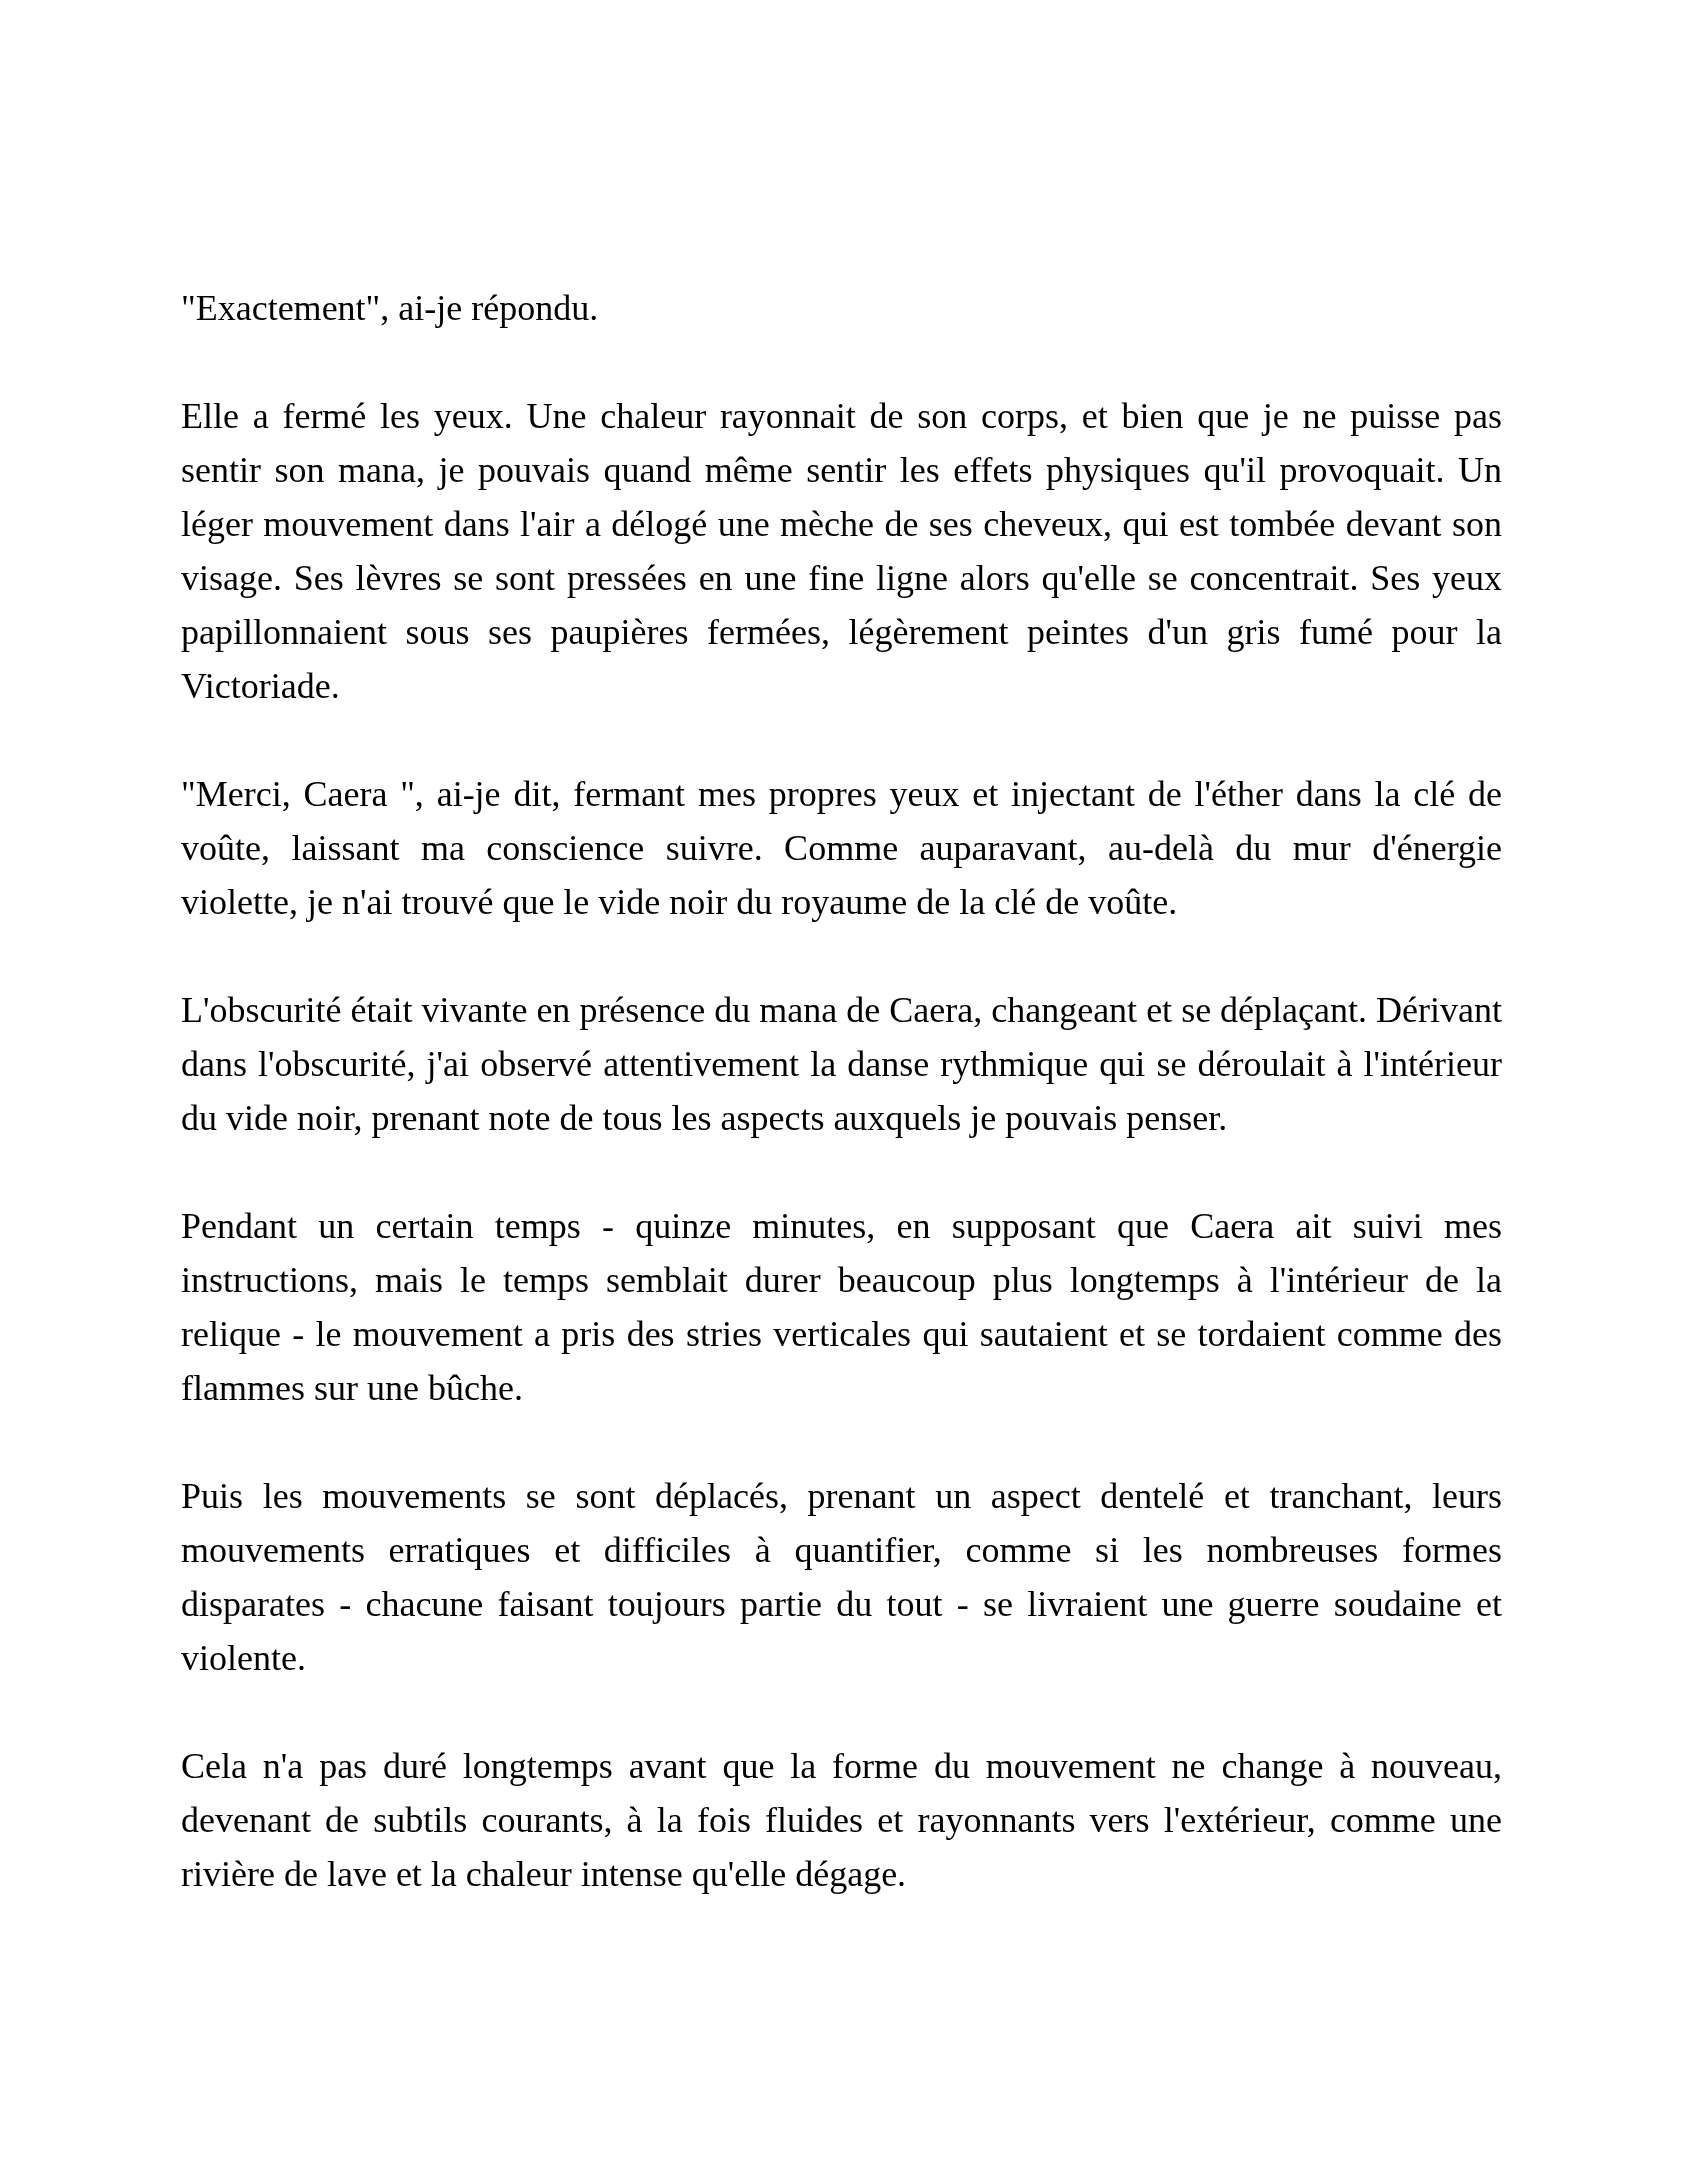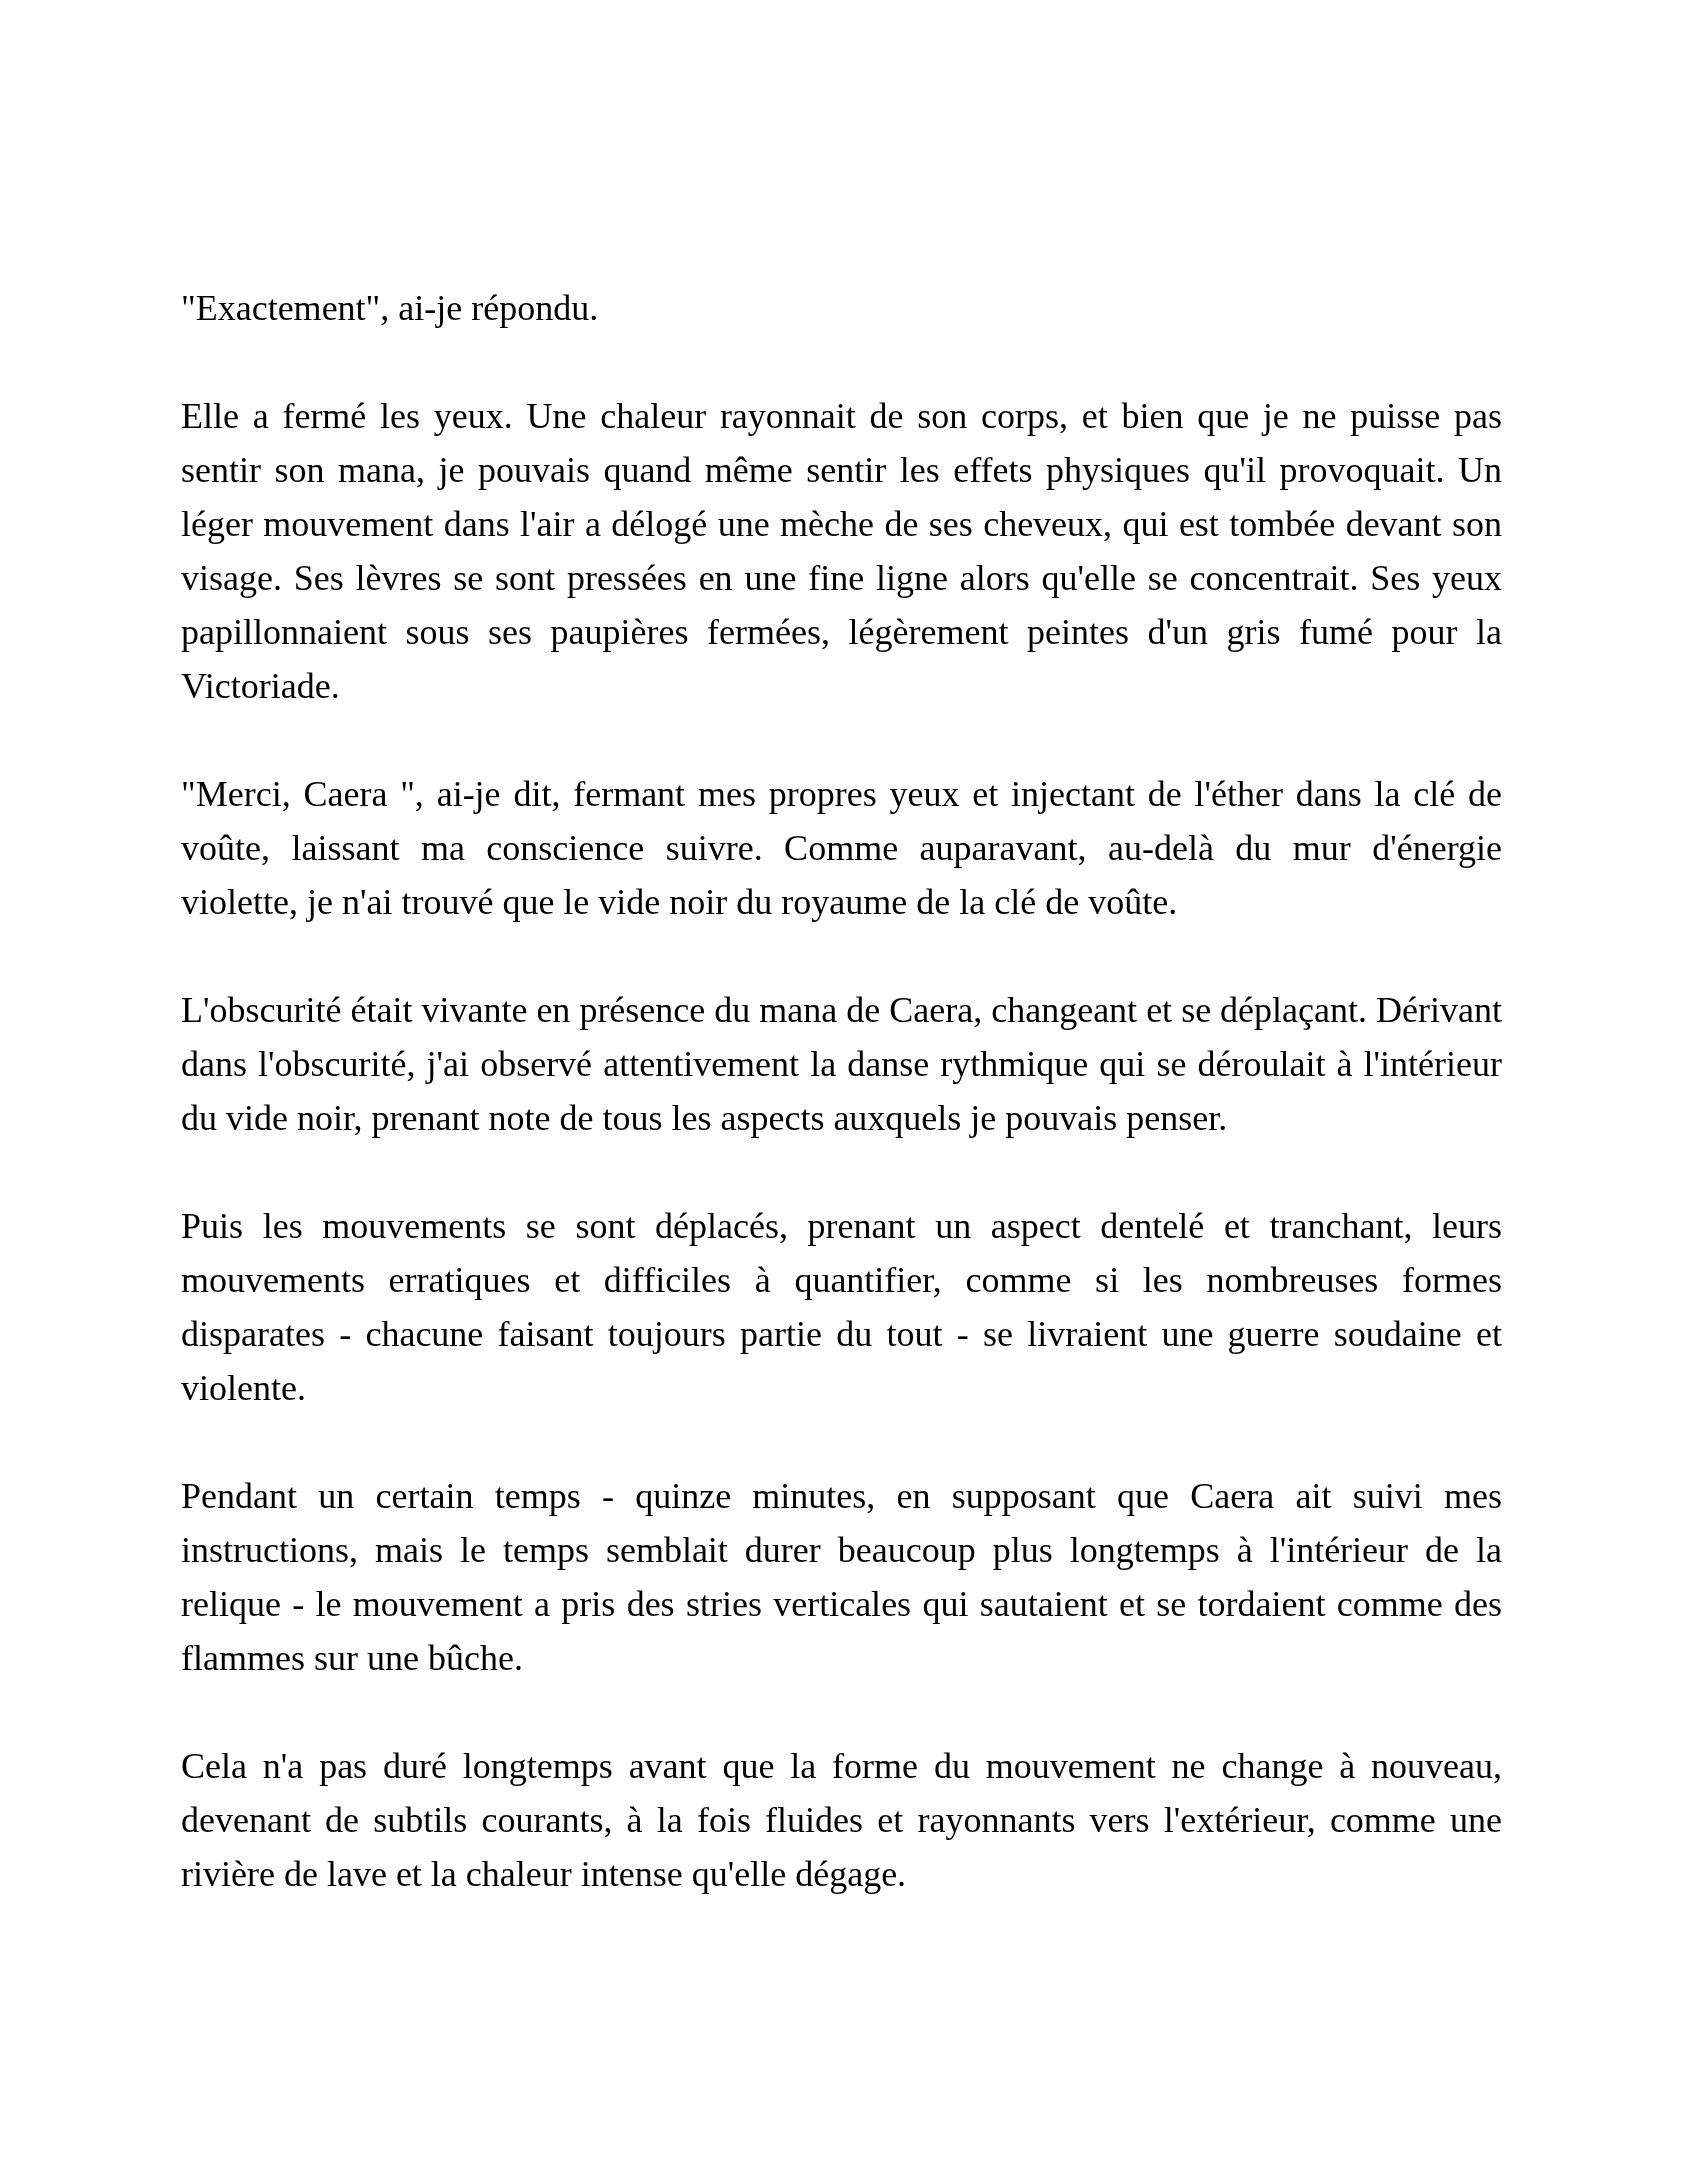--- a/index.html
+++ b/index.html
@@ -33,17 +33,17 @@
   }
 </style>
 </head>
 <body>
 
 <div class="page">
   <p class="para">"Exactement", ai-je répondu.</p>
   <p class="para">Elle a fermé les yeux. Une chaleur rayonnait de son corps, et bien que je ne puisse pas sentir son mana, je pouvais quand même sentir les effets physiques qu'il provoquait. Un léger mouvement dans l'air a délogé une mèche de ses cheveux, qui est tombée devant son visage. Ses lèvres se sont pressées en une fine ligne alors qu'elle se concentrait. Ses yeux papillonnaient sous ses paupières fermées, légèrement peintes d'un gris fumé pour la Victoriade.</p>
   <p class="para">"Merci, Caera ", ai-je dit, fermant mes propres yeux et injectant de l'éther dans la clé de voûte, laissant ma conscience suivre. Comme auparavant, au-delà du mur d'énergie violette, je n'ai trouvé que le vide noir du royaume de la clé de voûte.</p>
   <p class="para">L'obscurité était vivante en présence du mana de Caera, changeant et se déplaçant. Dérivant dans l'obscurité, j'ai observé attentivement la danse rythmique qui se déroulait à l'intérieur du vide noir, prenant note de tous les aspects auxquels je pouvais penser.</p>
+  <p class="para">Pendant un certain temps - quinze minutes, en supposant que Caera ait suivi mes instructions, mais le temps semblait durer beaucoup plus longtemps à l'intérieur de la relique - le mouvement a pris des stries verticales qui sautaient et se tordaient comme des flammes sur une bûche.</p>
   <p class="para">Puis les mouvements se sont déplacés, prenant un aspect dentelé et tranchant, leurs mouvements erratiques et difficiles à quantifier, comme si les nombreuses formes disparates - chacune faisant toujours partie du tout - se livraient une guerre soudaine et violente.</p>
-  <p class="para">Pendant un certain temps - quinze minutes, en supposant que Caera ait suivi mes instructions, mais le temps semblait durer beaucoup plus longtemps à l'intérieur de la relique - le mouvement a pris des stries verticales qui sautaient et se tordaient comme des flammes sur une bûche.</p>
   <p class="para last">Cela n'a pas duré longtemps avant que la forme du mouvement ne change à nouveau, devenant de subtils courants, à la fois fluides et rayonnants vers l'extérieur, comme une rivière de lave et la chaleur intense qu'elle dégage.</p>
 </div>
 
 
 </body></html>

